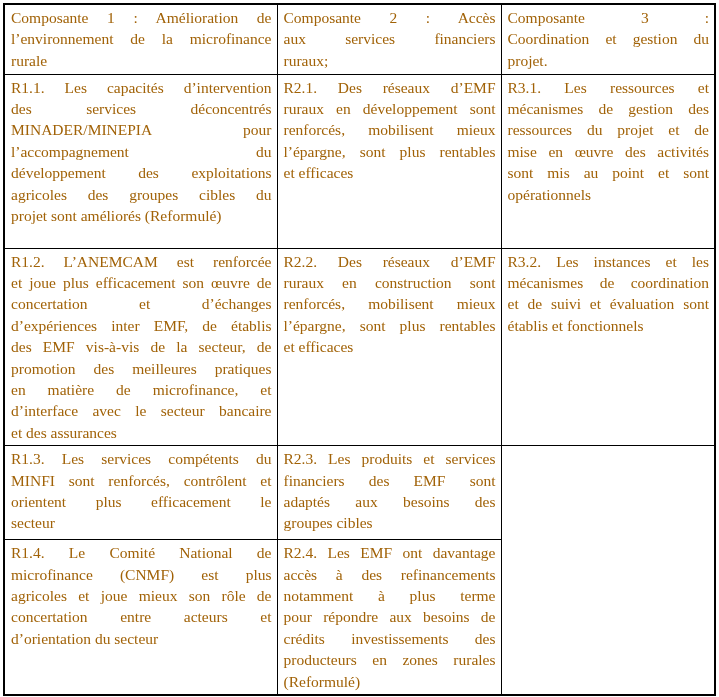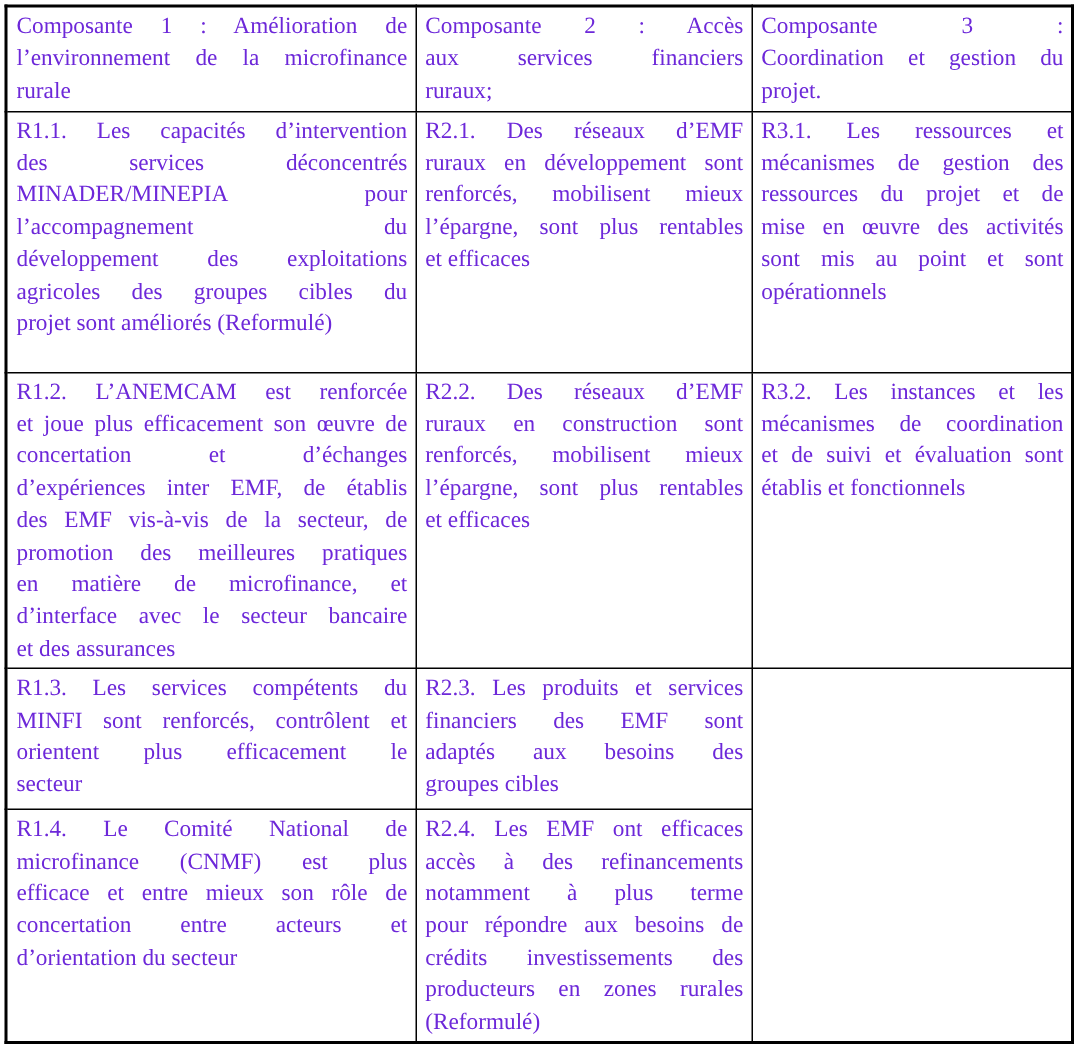--- a/index.html
+++ b/index.html
@@ -26,21 +26,21 @@
     table-layout: fixed;
     width: 711px;
     border: 2px solid #000000;
   }
   table.logframe td {
     border: 1px solid #000000;
     vertical-align: top;
     padding: 2px 5px 2px 6px;
     font-size: 15.5px;
     line-height: 21.4px;
-    color: #6d28d9;
+    color: #a16207;
     overflow: hidden;
   }
   .line { text-align: left; }
   .just { text-align: justify; text-align-last: justify; }
 </style>
 </head>
 <body>
 
 <div class="page">
   <table class="logframe">
@@ -131,26 +131,26 @@
             <div class="line just">financiers des EMF sont</div>
             <div class="line just">adaptés aux besoins des</div>
             <div class="line">groupes cibles</div>
           </td>
       <td rowspan="2"></td>
     </tr>
     <tr style="height:150px">
       <td>
             <div class="line just">R1.4. Le Comité National de</div>
             <div class="line just">microfinance (CNMF) est plus</div>
-            <div class="line just">efficace et entre mieux son rôle de</div>
+            <div class="line just">agricoles et joue mieux son rôle de</div>
             <div class="line just">concertation entre acteurs et</div>
             <div class="line">d’orientation du secteur</div>
           </td>
       <td>
-            <div class="line just">R2.4. Les EMF ont efficaces</div>
+            <div class="line just">R2.4. Les EMF ont davantage</div>
             <div class="line just">accès à des refinancements</div>
             <div class="line just">notamment à plus terme</div>
             <div class="line just">pour répondre aux besoins de</div>
             <div class="line just">crédits investissements des</div>
             <div class="line just">producteurs en zones rurales</div>
             <div class="line">(Reformulé)</div>
           </td>
     </tr>
   </tbody>
     </table>

